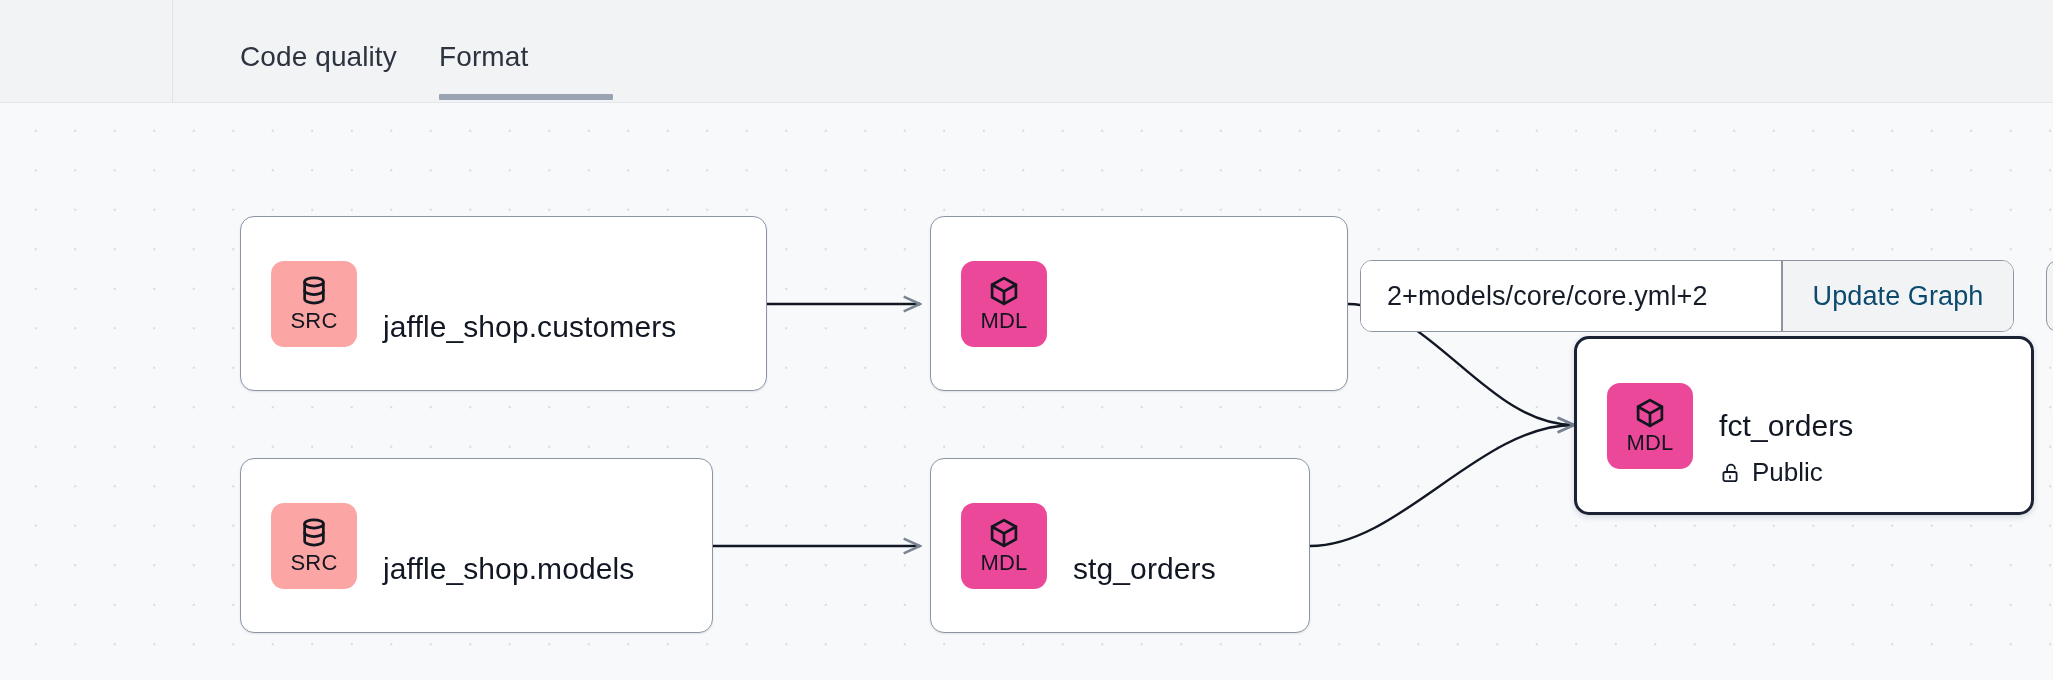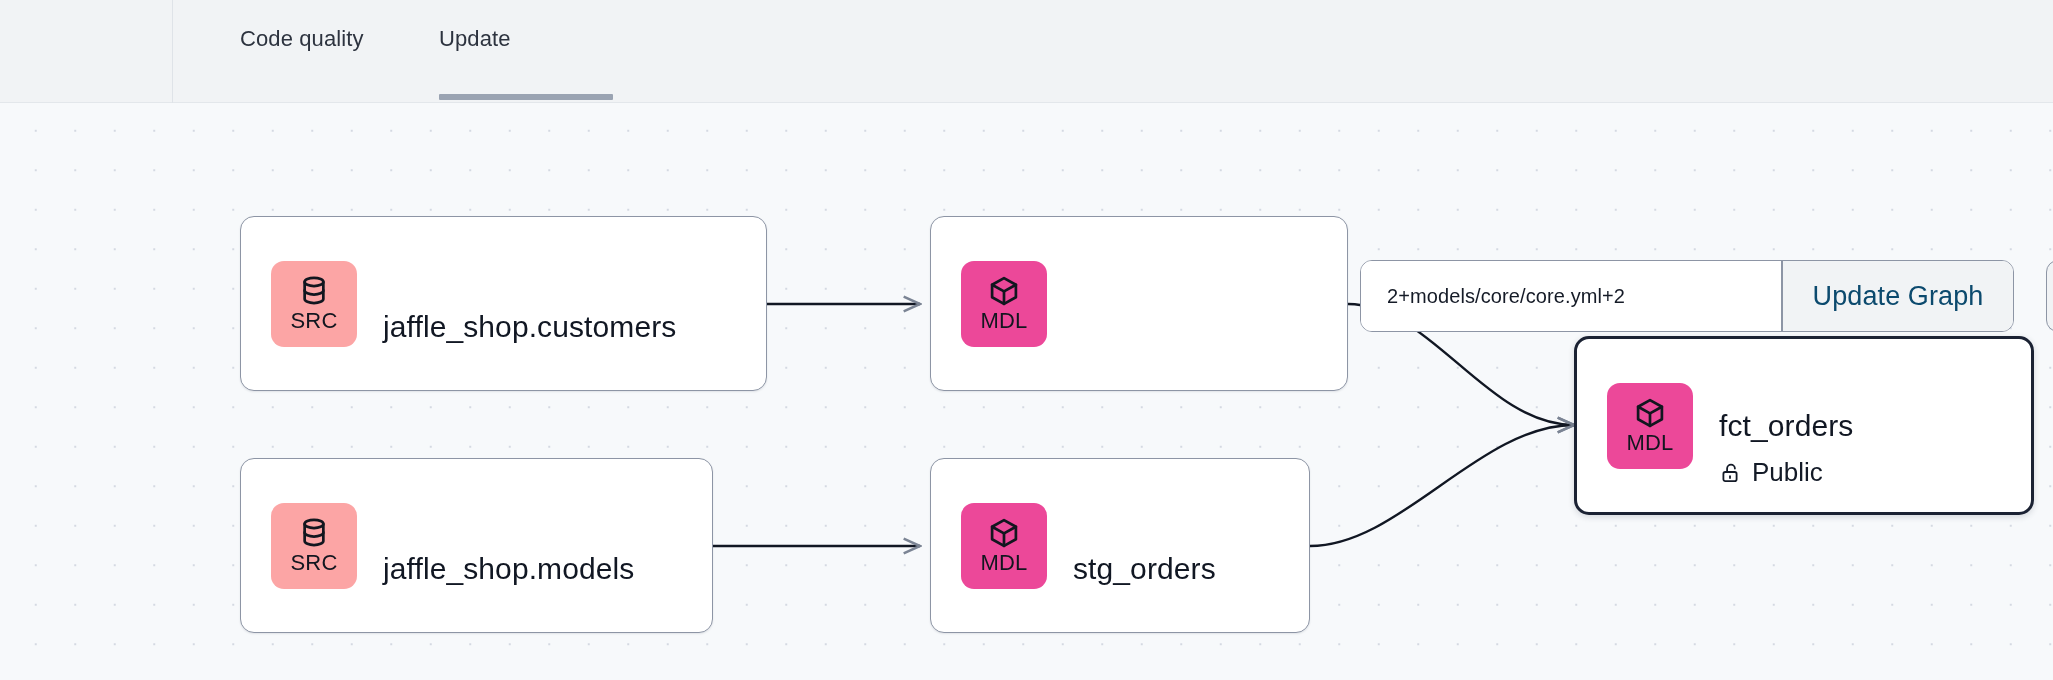--- a/index.html
+++ b/index.html
@@ -54,24 +54,24 @@
   .tabs {
     position: absolute;
     left: 173px; top: 0;
     height: 103px;
   }
 
   .tab {
     position: absolute;
     top: 0;
     height: 132px;
-    font-size: 22px;
+    font-size: 28px;
     color: #2d333f;
     line-height: 66px;
-    padding-top: 6px;
+    padding-top: 24px;
     cursor: pointer;
     white-space: nowrap;
     letter-spacing: .1px;
   }
   .tab-code { left: 67px; }
   .tab-lineage { left: 266px; }
 
   .tab-underline {
     position: absolute;
     left: 439px;
@@ -179,21 +179,21 @@
     overflow: hidden;
     z-index: 5;
   }
 
   .filter-input {
     width: 420px;
     border: none;
     outline: none;
     background: #ffffff;
     font-family: "Liberation Sans", sans-serif;
-    font-size: 20px;
+    font-size: 27px;
     color: #151b27;
     padding: 0 26px;
     letter-spacing: .1px;
   }
 
   .filter-sep {
     width: 1.6px;
     background: #8d95a5;
     flex: 0 0 auto;
   }
@@ -227,21 +227,21 @@
 
 <div id="app">
 
   <div class="header">
 
 
     <div class="hdr-divider"></div>
 
     <div class="tabs">
       <div class="tab tab-code">Code quality</div>
-      <div class="tab tab-lineage">Update</div>
+      <div class="tab tab-lineage">Format</div>
     </div>
 
     <div class="tab-underline"></div>
   </div>
 
   <div class="canvas">
 
     <svg class="edges" viewBox="0 0 2053 577" preserveAspectRatio="none">
       <defs>
         <marker id="arrow" viewBox="0 0 10 10" refX="9" refY="5" markerWidth="8" markerHeight="8" orient="auto-start-reverse">

